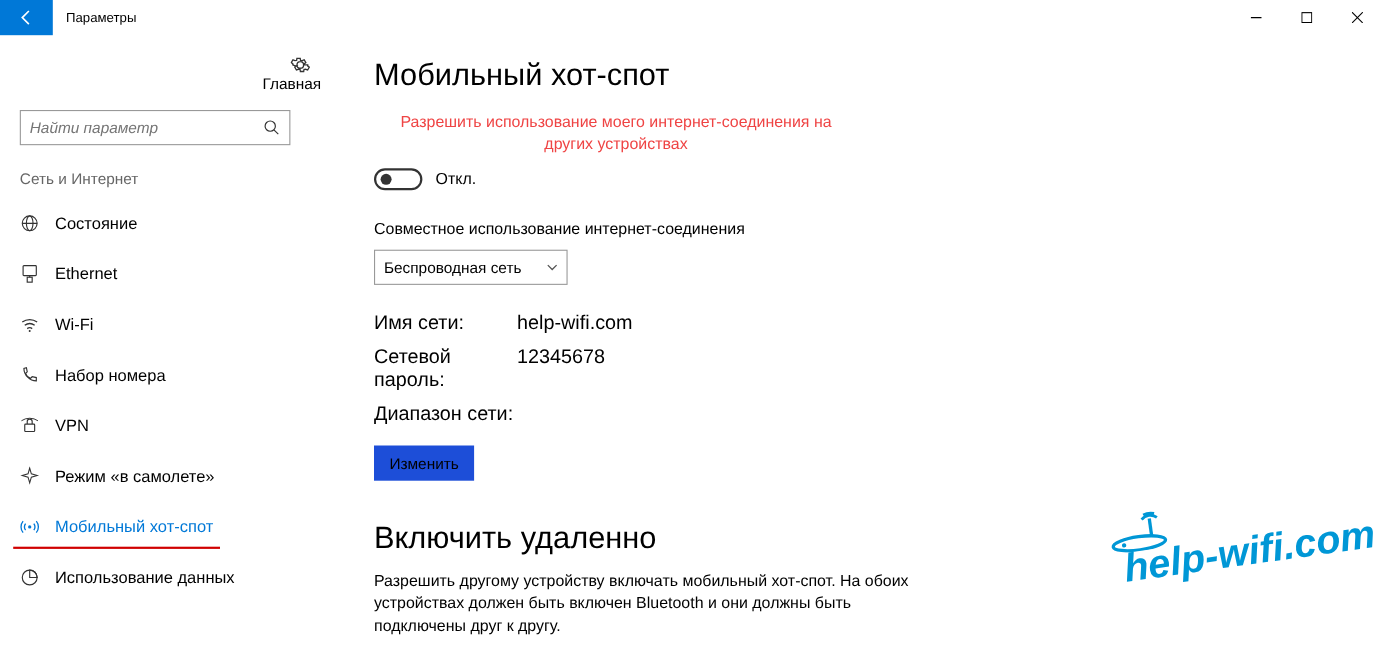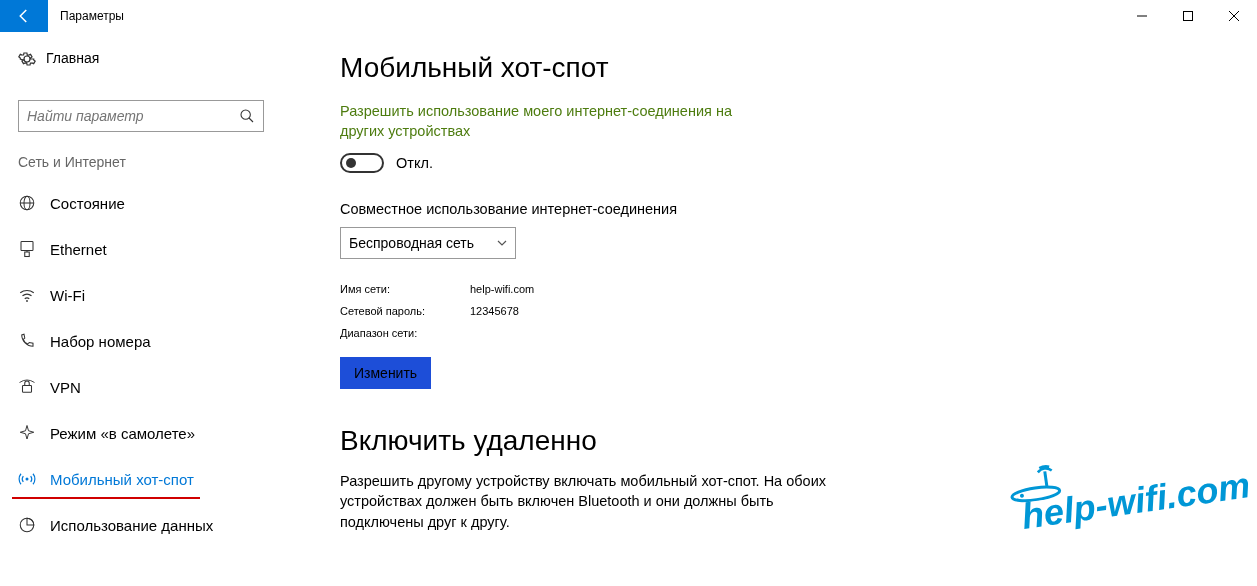--- a/index.html
+++ b/index.html
@@ -11,53 +11,53 @@
   .titlebar-title { flex: 0 0 auto; padding: 0 12px; display: flex; align-items: center; font-size: 12px; color: #000; }
   .title-spacer { flex: 1; }
   .win-controls { display: flex; }
   .win-btn { width: 46px; display: flex; align-items: center; justify-content: center; }
   .win-btn svg { width: 10px; height: 10px; }
   
   .content { display: flex; height: calc(100% - 32px); }
   .sidebar { width: 310px; padding: 18px 0 0 0; }
   .side-pad { padding-left: 18px; padding-right: 18px; }
   
-  .home-row { display: flex; align-items: flex-start; height: 42px; }
+  .home-row { display: flex; align-items: flex-end; height: 42px; flex-direction: column; }
   .home-row .icon-slot { width: 28px; display: flex; justify-content: flex-start; }
   .home-row span.lbl { font-size: 14px; }
   
   .search-box { margin-top: 8px; width: 246px; height: 32px; border: 1px solid #999; display: flex; align-items: center; padding: 0 8px; }
   .search-box input { flex: 1; border: none; outline: none; font-size: 14px; font-style: italic; color: #666; font-family: inherit; background: transparent; }
   .search-box .sicon { width: 16px; height: 16px; color: #333; }
   
   .cat-header { color: #666; font-size: 14px; margin-top: 22px; margin-bottom: 10px; }
   
   .nav-item { display: flex; align-items: center; height: 46px; padding-left: 18px; cursor: pointer; }
   .nav-item .icon-slot { width: 32px; display: flex; justify-content: flex-start; color: #333; }
   .nav-item .lbl { font-size: 15px; }
   .nav-item.active .icon-slot { color: #0078d7; }
   .nav-item.active .lbl { color: #0078d7; }
   .nav-item.active { position: relative; }
   .underline { position: absolute; left: 12px; right: 110px; bottom: 3px; height: 2px; background: #d00000; }
   
   .main { flex: 1; padding: 20px 0 0 30px; position: relative; }
   .h1 { font-size: 28px; font-weight: 300; margin-bottom: 18px; }
-  .desc { font-size: 14.5px; color: #4d7c0f; max-width: 440px; line-height: 1.35; }
+  .desc { font-size: 14.5px; color: #ef4444; max-width: 440px; line-height: 1.35; text-align: center; }
   
   .toggle-row { display: flex; align-items: center; gap: 12px; margin-top: 12px; margin-bottom: 28px; }
   .toggle { width: 44px; height: 20px; border: 2px solid #333; border-radius: 10px; position: relative; background: #fff; }
   .toggle .knob { position: absolute; width: 10px; height: 10px; background: #333; border-radius: 50%; top: 3px; left: 4px; }
   .toggle-label { font-size: 14.5px; }
   
   .sublabel { font-size: 14.5px; margin-bottom: 10px; }
   .dropdown { width: 176px; height: 32px; border: 1px solid #999; display: flex; align-items: center; padding: 12px 8px; justify-content: space-between; margin-bottom: 24px; }
   .dropdown span { font-size: 14px; }
   .dropdown .chev { width: 10px; height: 10px; }
   
-  .info-row { display: flex; margin-bottom: 10px; font-size: 11px; }
+  .info-row { display: flex; margin-bottom: 10px; font-size: 18px; }
   .info-row .k { width: 130px; }
   .info-row .v { }
   
   .btn { display: inline-block; background: #1d4ed8; border: none; padding: 8px 14px; font-size: 14px; margin-top: 8px; margin-bottom: 36px; }
   
   .h2 { font-size: 28px; font-weight: 300; margin-bottom: 14px; }
   .desc2 { font-size: 14.5px; max-width: 500px; line-height: 1.4; }
   
   .watermark { position: absolute; right: 6px; bottom: 64px; font-size: 36px; font-style: italic; font-weight: 700; color: #0097d6; transform: rotate(-8deg); pointer-events: none; font-family: "Segoe UI", sans-serif; }
   .router-icon { position: absolute; right: 195px; bottom: 85px; transform: rotate(-8deg); pointer-events: none; }

